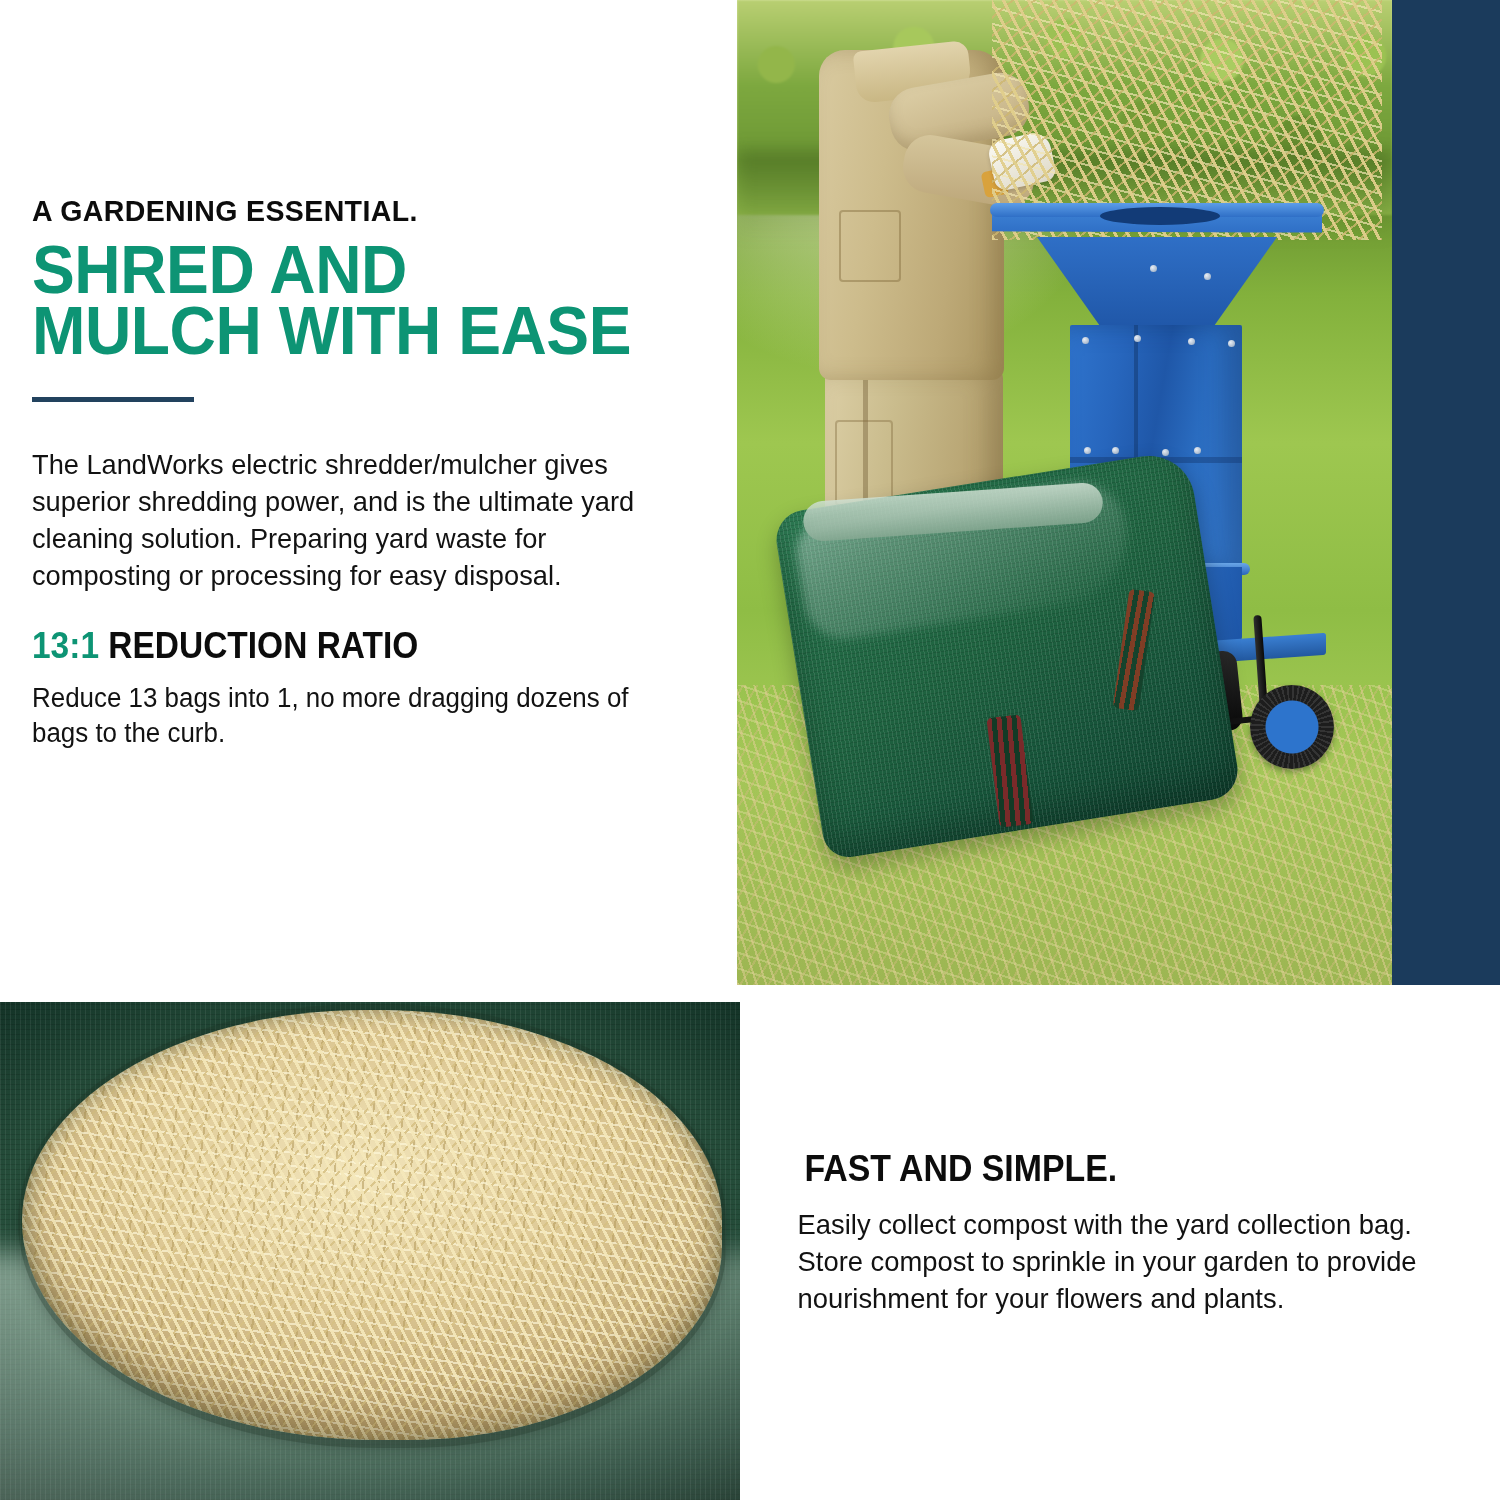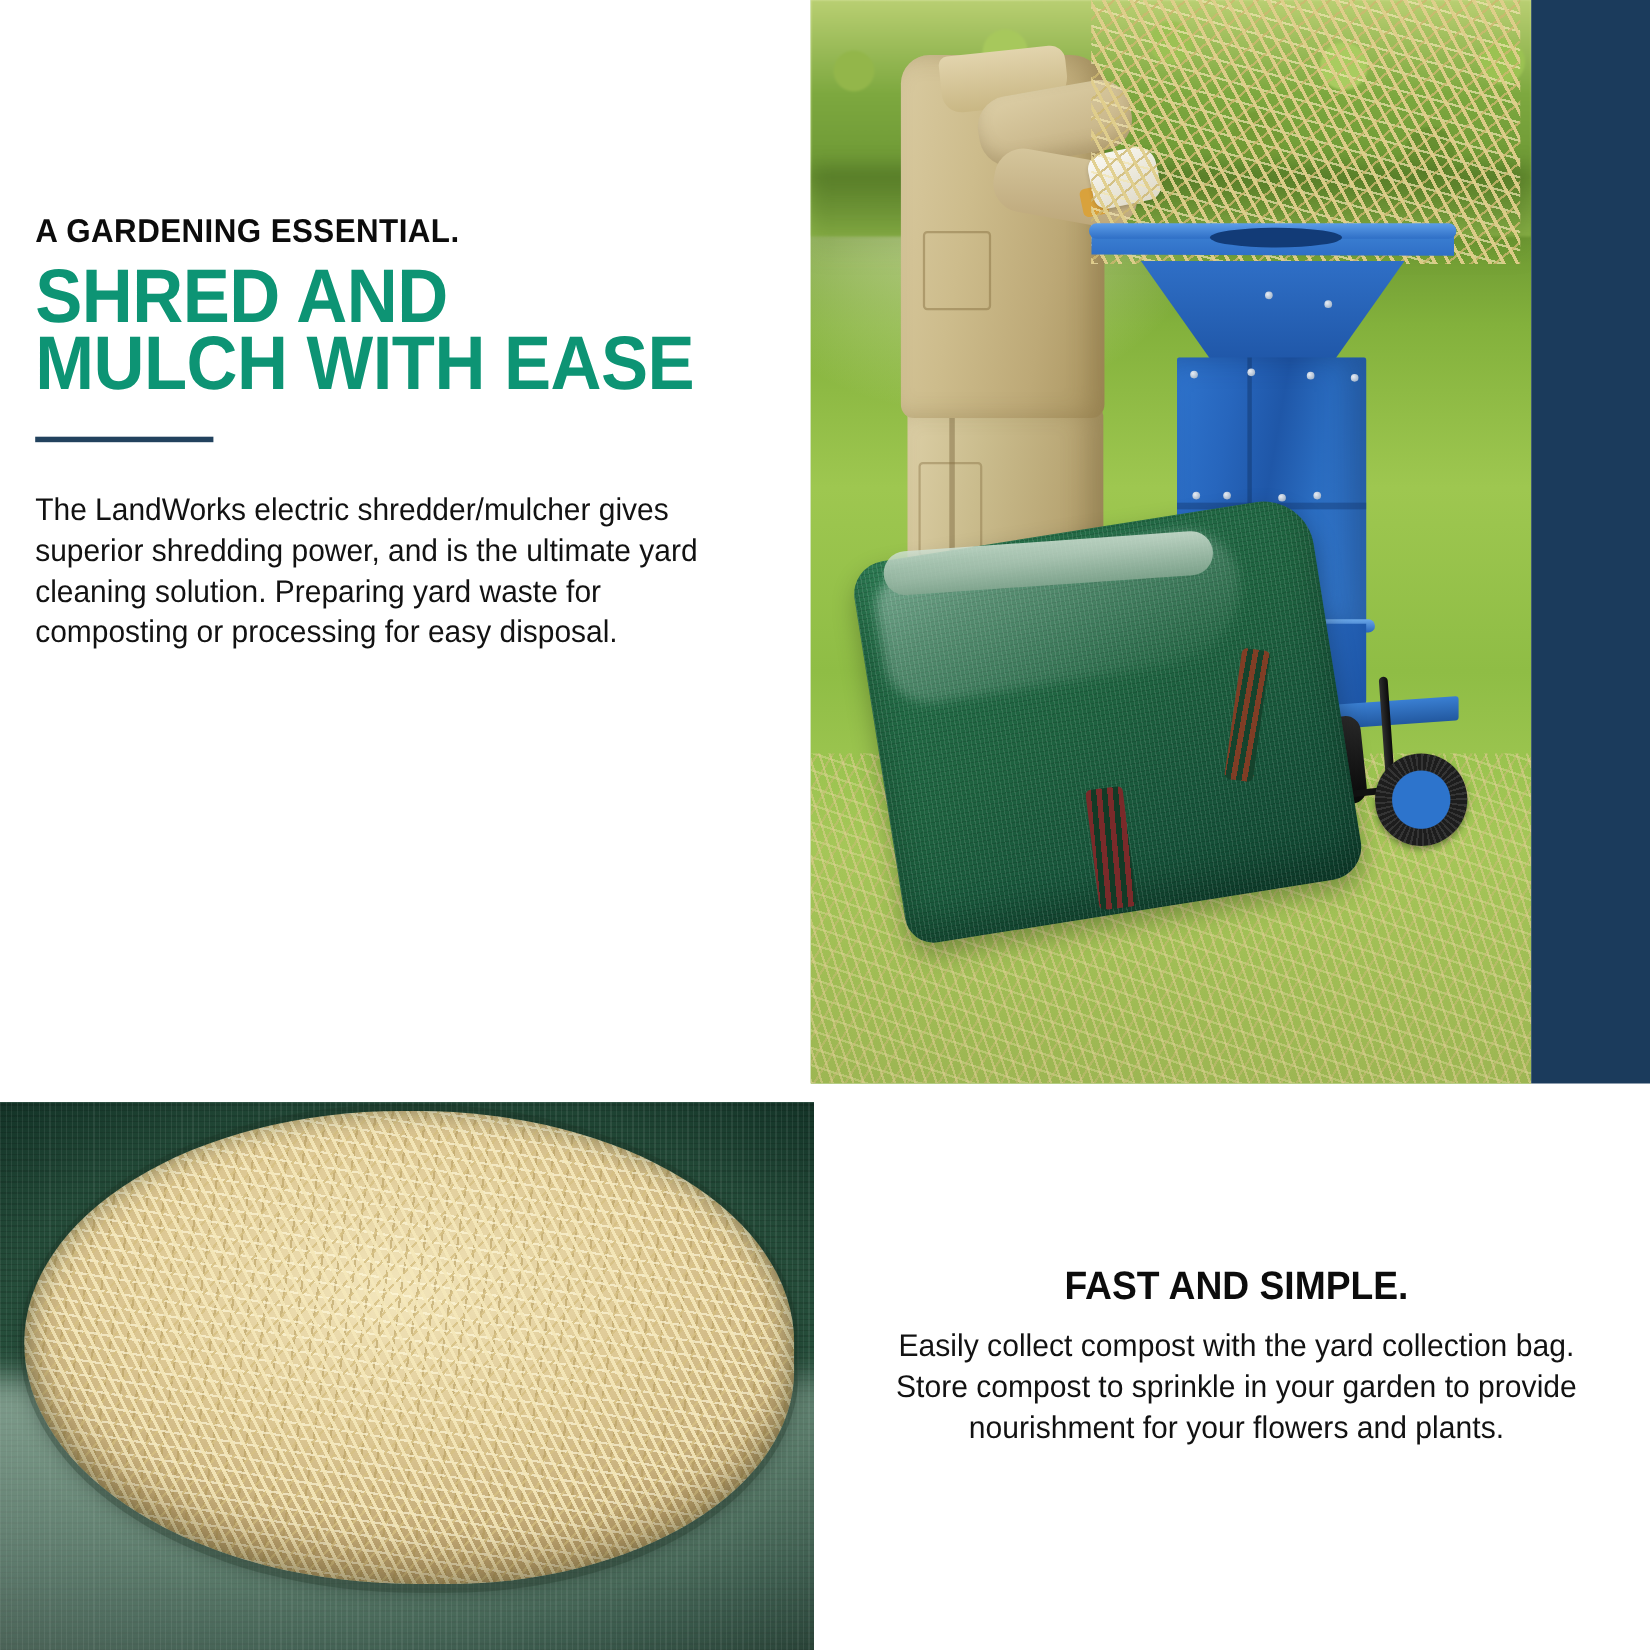--- a/index.html
+++ b/index.html
@@ -313,21 +313,21 @@
   }
   .mulch-edge{
     position:absolute; left:18px; top:2px; width:708px; height:444px;
     border-radius:50% 50% 46% 52%;
     box-shadow:inset 0 0 26px rgba(30,50,35,.55);
   }
 
   
   .bottom-copy{
     position:absolute; left:740px; top:1002px; width:760px; height:498px;
-    background:#fff; padding:148px 36px 0 44px; text-align:center;
+    background:#fff; padding:148px 36px 0 44px; 
   }
   .bottom-title{
     font-size:36px; font-weight:bold; color:#0c0c0c; line-height:1.05;
     transform:scaleX(.94);
   }
   .bottom-body{
     margin-top:18px; font-size:28.5px; line-height:1.3; color:#121212;
     transform:scaleX(.96);
   }
 </style>
@@ -343,20 +343,26 @@
     <div class="headline">
       <span class="l1">SHRED AND</span>
       <span class="l2">MULCH WITH EASE</span>
     </div>
 
     <div class="rule"></div>
 
     <div class="lead">The LandWorks electric shredder/mulcher gives superior shredding power, and is the ultimate yard cleaning solution. Preparing yard waste for composting or processing for easy disposal.</div>
 
 
+    <div class="feature">
+      <div class="feature-title">
+        <span class="hl">13:1</span><span> REDUCTION RATIO</span>
+      </div>
+      <div class="feature-body">Reduce 13 bags into 1, no more dragging dozens of bags to the curb.</div>
+    </div>
   </div>
 
   <div class="hero">
     <div class="hero-sky"></div>
     <div class="hedge"></div>
     <div class="hedge-shadow"></div>
 
     <div class="straw"></div>
 
     <div class="person">

